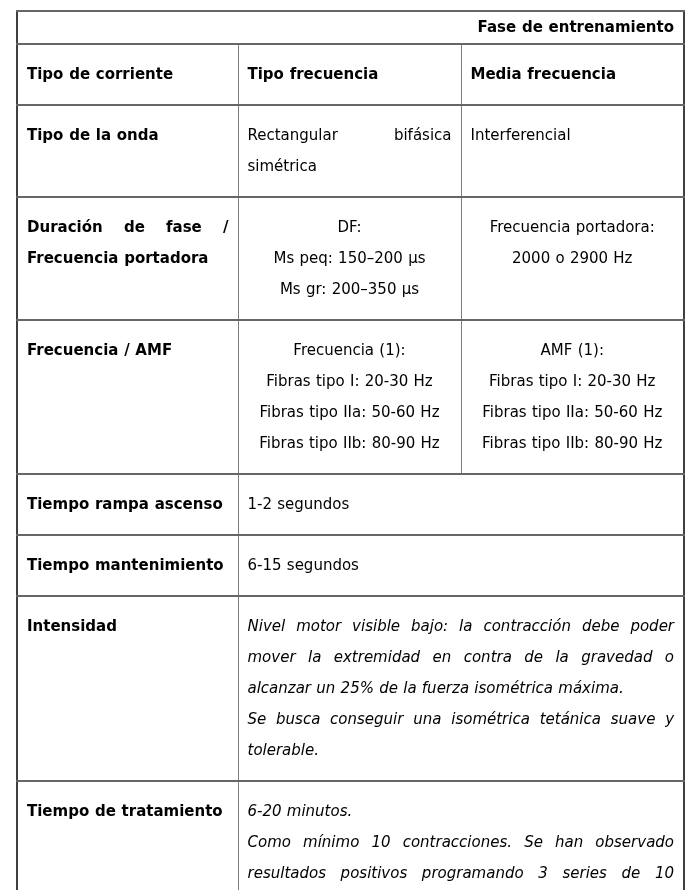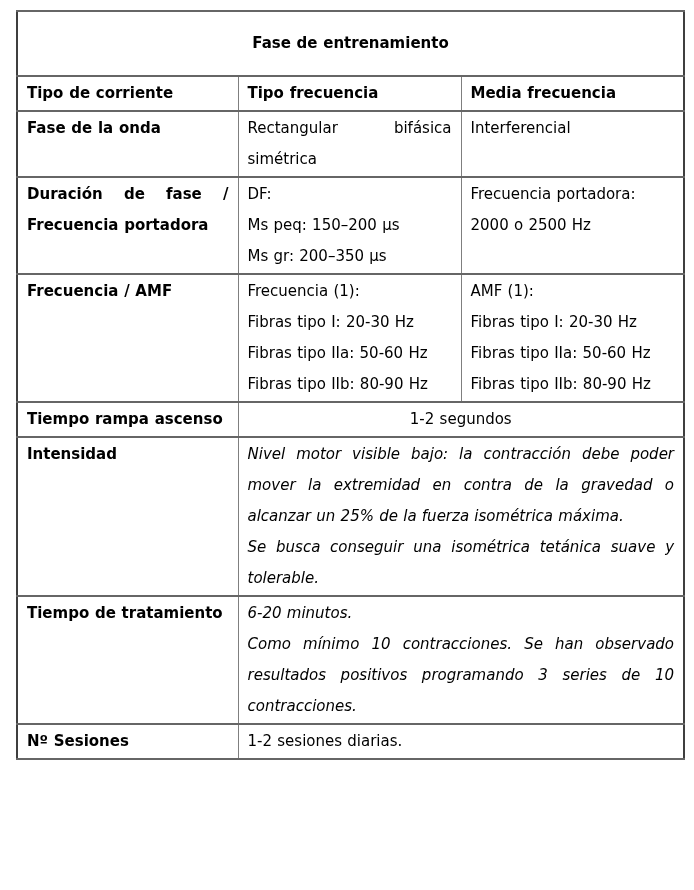--- a/index.html
+++ b/index.html
@@ -22,35 +22,35 @@
     width: 667px;
     margin: 10px 0 0 16px;
     border: 2px solid #3f3f3f;
   }
   td {
     border-left: 1px solid #7f7f7f;
     border-right: 1px solid #7f7f7f;
     border-top: 2px solid #666666;
     border-bottom: 2px solid #666666;
     vertical-align: top;
-    padding: 1px 9px;
+    padding: 14px 9px;
     font-size: 15px;
     line-height: 31px;
     word-spacing: 0.5px;
   }
   .b { font-weight: bold; }
-  .center { text-align: center; }
+  .center { }
   .justify { text-align: justify; }
   .title-cell {
-    text-align: center;
+    text-align: right;
     font-weight: bold;
     line-height: 27px;
-    padding: 18px 9px;
+    padding: 2px 9px;
   }
-  .cell-line { text-align: left; }
+  .cell-line { text-align: center; }
   .paras .cell-line { text-align: justify; font-style: italic; }
 </style>
 </head>
 <body>
 
 <div class="page">
   <table class="tbl">
     <colgroup>
       <col style="width:221px">
       <col style="width:223px">
@@ -62,35 +62,35 @@
       <td colspan="3" class="title-cell">Fase de entrenamiento</td>
     </tr>
 
     <tr>
       <td class="b">Tipo de corriente</td>
       <td class="b">Tipo frecuencia</td>
       <td class="b">Media frecuencia</td>
     </tr>
 
     <tr>
-      <td class="b">Fase de la onda</td>
+      <td class="b">Tipo de la onda</td>
       <td class="justify">Rectangular bifásica simétrica</td>
       <td>Interferencial</td>
     </tr>
 
     <tr>
       <td class="b justify">Duración de fase / Frecuencia portadora</td>
       <td>
             <div class="cell-line">DF:</div>
             <div class="cell-line">Ms peq: 150–200 µs</div>
             <div class="cell-line">Ms gr: 200–350 µs</div>
           </td>
       <td>
             <div class="cell-line">Frecuencia portadora:</div>
-            <div class="cell-line">2000 o 2500 Hz</div>
+            <div class="cell-line">2000 o 2900 Hz</div>
           </td>
     </tr>
 
     <tr>
       <td class="b">Frecuencia / AMF</td>
       <td>
             <div class="cell-line">Frecuencia (1):</div>
             <div class="cell-line">Fibras tipo I: 20-30 Hz</div>
             <div class="cell-line">Fibras tipo IIa: 50-60 Hz</div>
             <div class="cell-line">Fibras tipo IIb: 80-90 Hz</div>
@@ -101,20 +101,24 @@
             <div class="cell-line">Fibras tipo IIa: 50-60 Hz</div>
             <div class="cell-line">Fibras tipo IIb: 80-90 Hz</div>
           </td>
     </tr>
 
     <tr>
       <td class="b">Tiempo rampa ascenso</td>
       <td colspan="2" class="center">1-2 segundos</td>
     </tr>
 
+    <tr>
+      <td class="b">Tiempo mantenimiento</td>
+      <td colspan="2" class="center">6-15 segundos</td>
+    </tr>
 
 
 
     <tr>
       <td class="b">Intensidad</td>
       <td colspan="2" class="paras">
             <div class="cell-line">Nivel motor visible bajo: la contracción debe poder mover la extremidad en contra de la gravedad o alcanzar un 25% de la fuerza isométrica máxima.</div>
             <div class="cell-line">Se busca conseguir una isométrica tetánica suave y tolerable.</div>
           </td>
     </tr>

